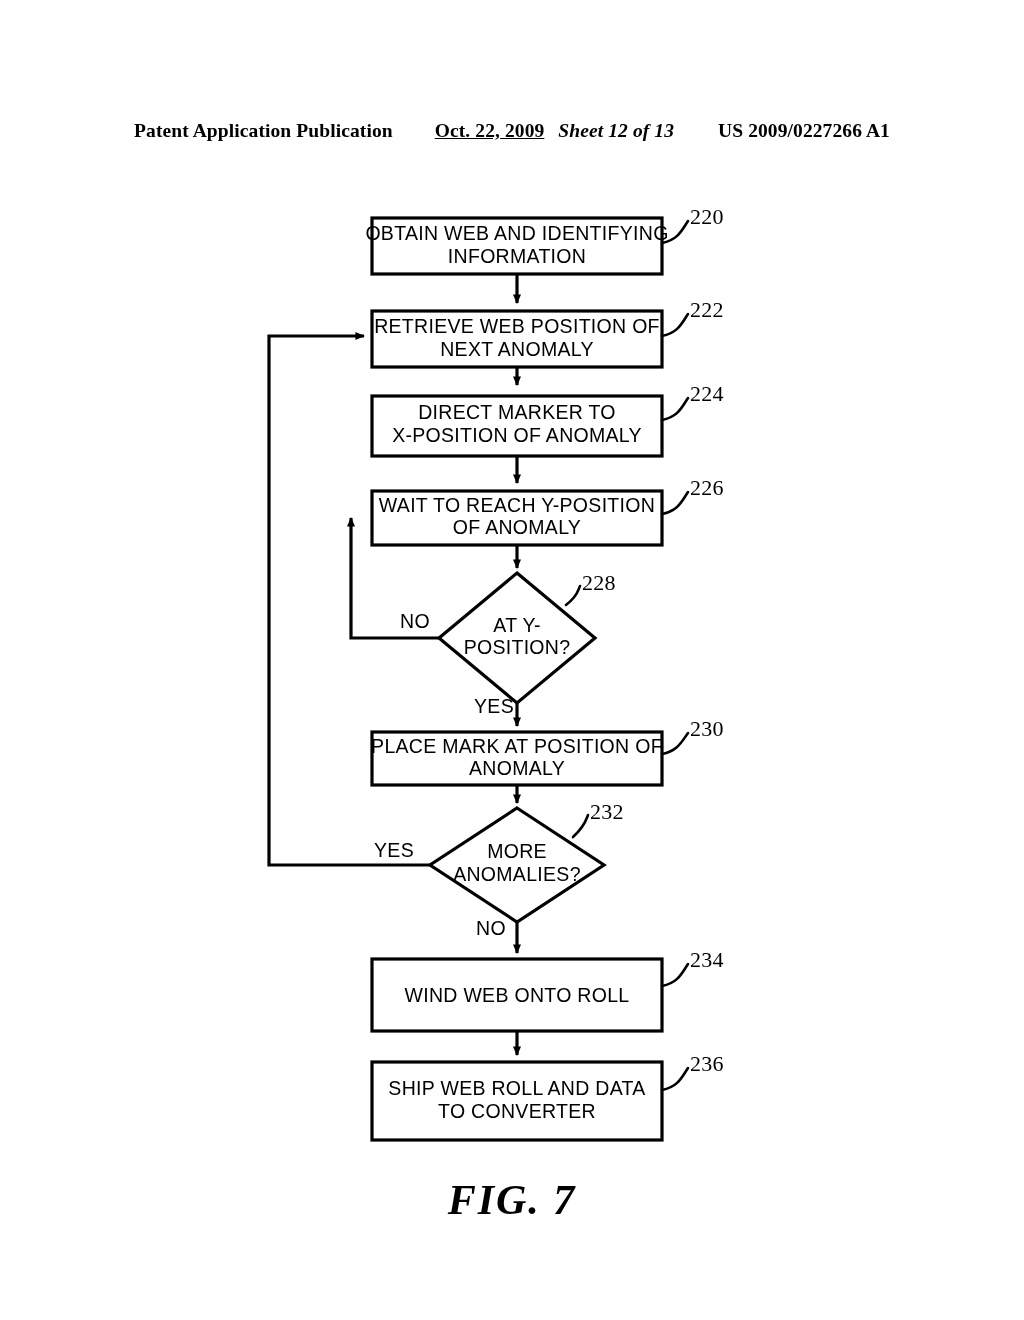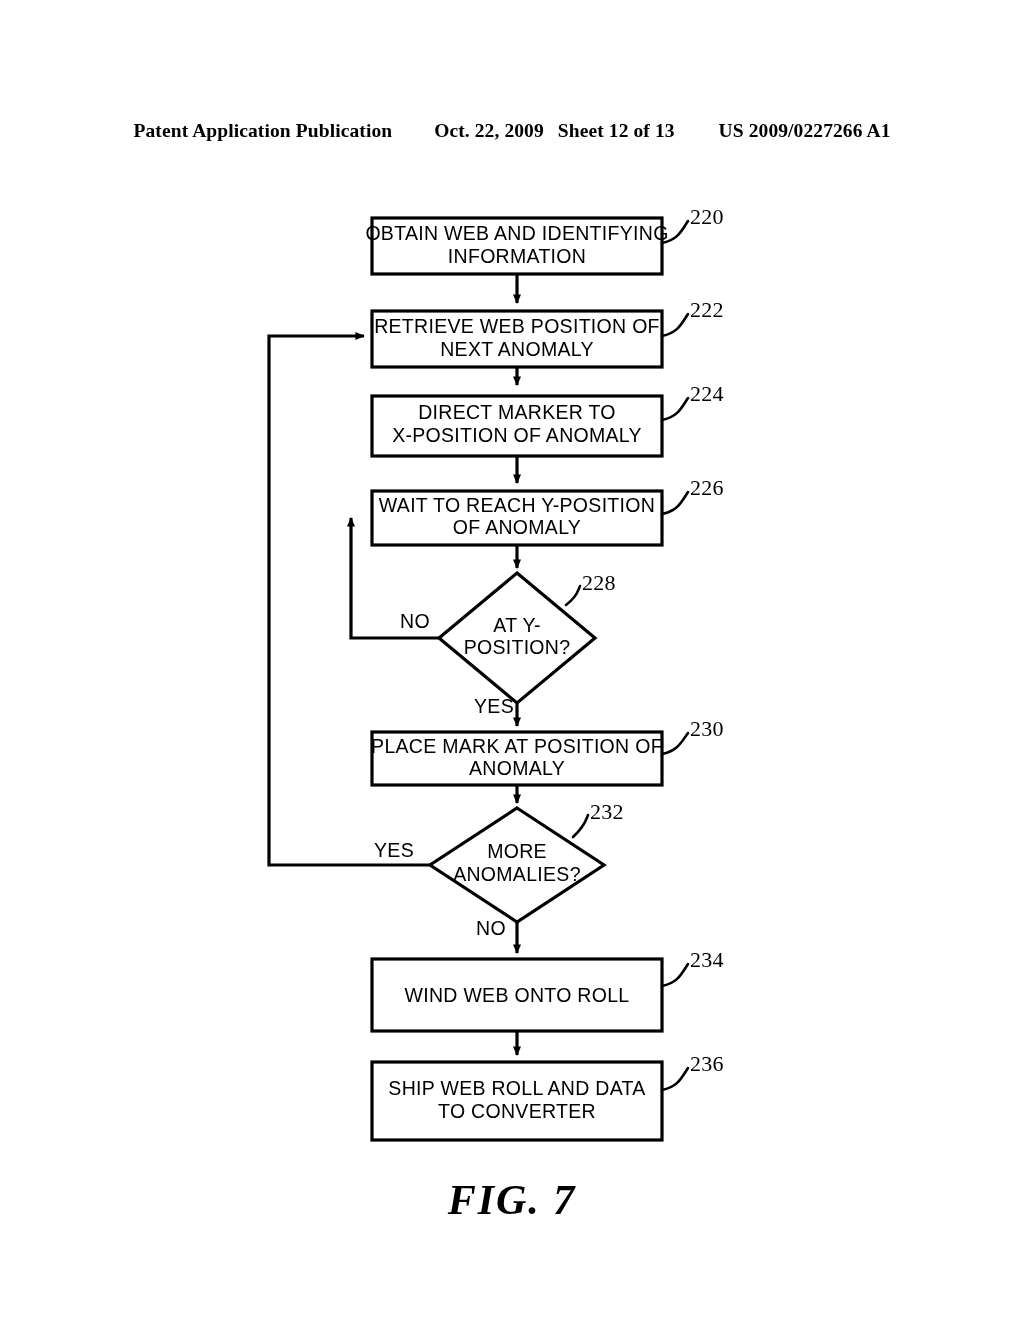--- a/index.html
+++ b/index.html
@@ -29,22 +29,22 @@
     align-items: baseline;
     justify-content: center;
     font-family: "Liberation Serif", serif;
     font-weight: bold;
     font-size: 19.5px;
     letter-spacing: 0.1px;
     white-space: nowrap;
     margin-top: 32px;
   }
   #page-header .hdr-pub   { margin-right: 42px; }
-  #page-header .hdr-date  { margin-right: 14px; }
-  #page-header .hdr-sheet { margin-right: 44px; }
+  #page-header .hdr-date  { margin-right: 14px; text-decoration: underline; }
+  #page-header .hdr-sheet { margin-right: 44px; font-style: italic; }
   #page-header .hdr-num   { }
 
   
   #flowchart {
     position: absolute;
     left: 0;
     top: 0;
     width: 944px;
     height: 1320px;
   }

